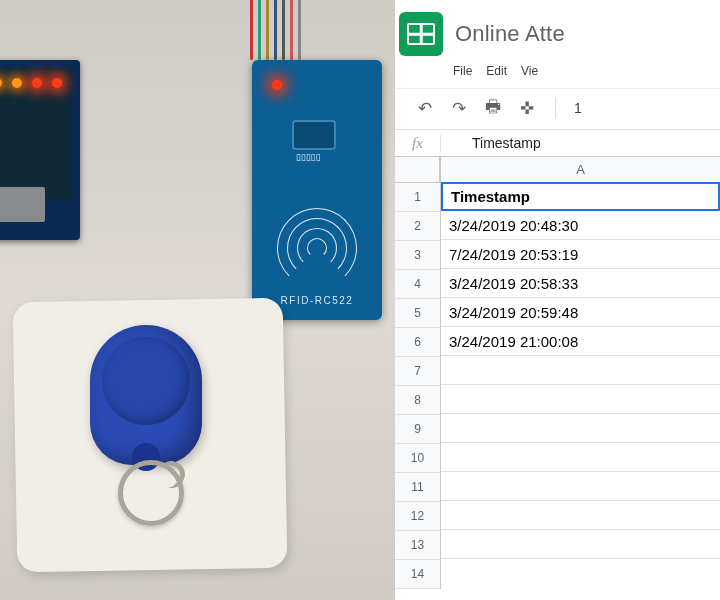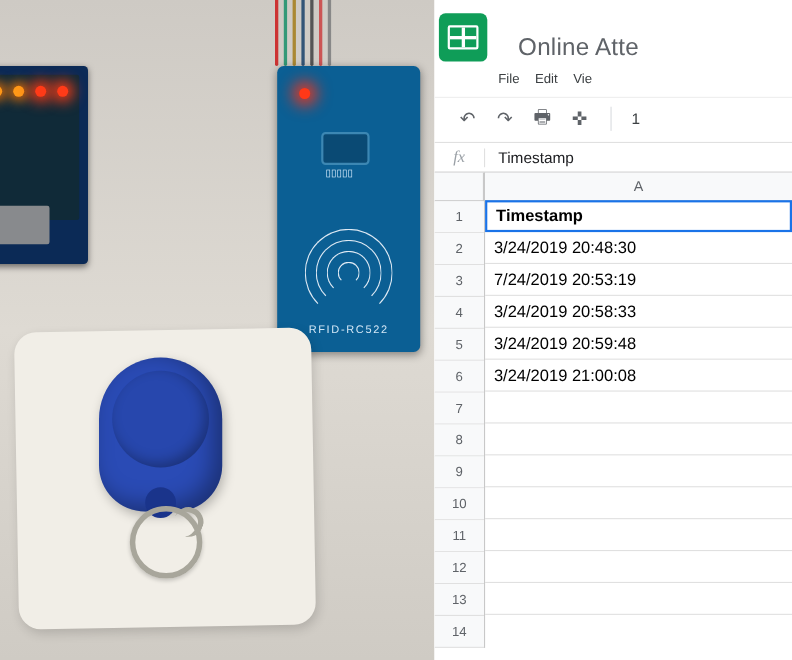--- a/index.html
+++ b/index.html
@@ -71,34 +71,34 @@
     border-radius:50%; transform:rotate(20deg);}
   .topwires{position:absolute; left:240px; top:0; width:160px; height:60px;}
   .tw{position:absolute; width:3px; height:80px; top:-20px; border-radius:2px;}
 
   
   .sheets {
     width: 325px; height: 600px; background: #fff; position: relative;
     font-size: 13px; color:#202124; overflow:hidden;
   }
   .hr-top{height:8px;}
-  .docrow { display:flex; align-items: flex-end; padding: 4px 0 2px 2px; gap:28px;}
+  .docrow { display:flex; align-items: center; padding: 4px 0 2px 2px; gap:12px;}
   .gs-icon{ width:44px;height:44px; background:#0f9d58; border-radius:6px;
     display:flex;align-items:center;justify-content:center; margin-left:2px; flex-shrink:0;}
   .gs-icon .grid{ width:28px;height:22px; border:2.5px solid #fff; border-radius:2px; position:relative;}
   .gs-icon .grid::before,.gs-icon .grid::after{content:"";position:absolute;background:#fff;}
   .gs-icon .grid::before{left:0;right:0;top:50%;height:2.5px;transform:translateY(-50%);}
   .gs-icon .grid::after{top:0;bottom:0;left:50%;width:2.5px;transform:translateX(-50%);}
   .title{ font-size:22px; color:#5f6368; letter-spacing:0.2px; }
   .menubar{ display:flex; gap:14px; padding:6px 0 10px 58px; font-size:12px; color:#3c4043;}
   .toolbar{ display:flex; gap:14px; padding:8px 0 10px 20px; align-items:center; border-top:1px solid #eee;}
   .tico{ width:20px; height:20px; display:flex; align-items:center; justify-content:center; color:#5f6368; font-size:17px;}
   .divider{ width:1px; height:22px; background:#dadce0; margin:0 4px;}
   .zoom{ font-size:14px; color:#3c4043;}
-  .fxrow{ display:flex; align-items:center; height:28px; border-top:1px solid #e0e0e0; border-bottom:1px solid #c8c8c8;}
+  .fxrow{ display:flex; align-items:center; height:28px; border-top:1px solid #e0e0e0; border-bottom:1px solid #c8c8c8;gap:19px;}
   .fx{ width:46px; text-align:center; font-style:italic; font-family:Georgia,serif; color:#9aa0a6; font-size:15px; border-right:1px solid #e0e0e0;}
   .fxval{ padding-left:12px; color:#202124; font-size:14px;}
   .gridarea{ display:flex; }
   .rownums{ width:46px; border-right:1px solid #c8c8c8;}
   .colhdr{ height:26px; border-bottom:1px solid #c8c8c8; background:#f8f9fa;
     display:flex; align-items:center; justify-content:center; font-size:13px; color:#5f6368;}
   .corner{ height:26px; border-bottom:1px solid #c8c8c8; background:#f8f9fa; border-right:1px solid #c8c8c8;}
   .rn{ height:29px; border-bottom:1px solid #e0e0e0; display:flex; align-items:center; justify-content:center;
     font-size:12px; color:#5f6368; background:#f8f9fa;}
   .cells{ flex:1; }

